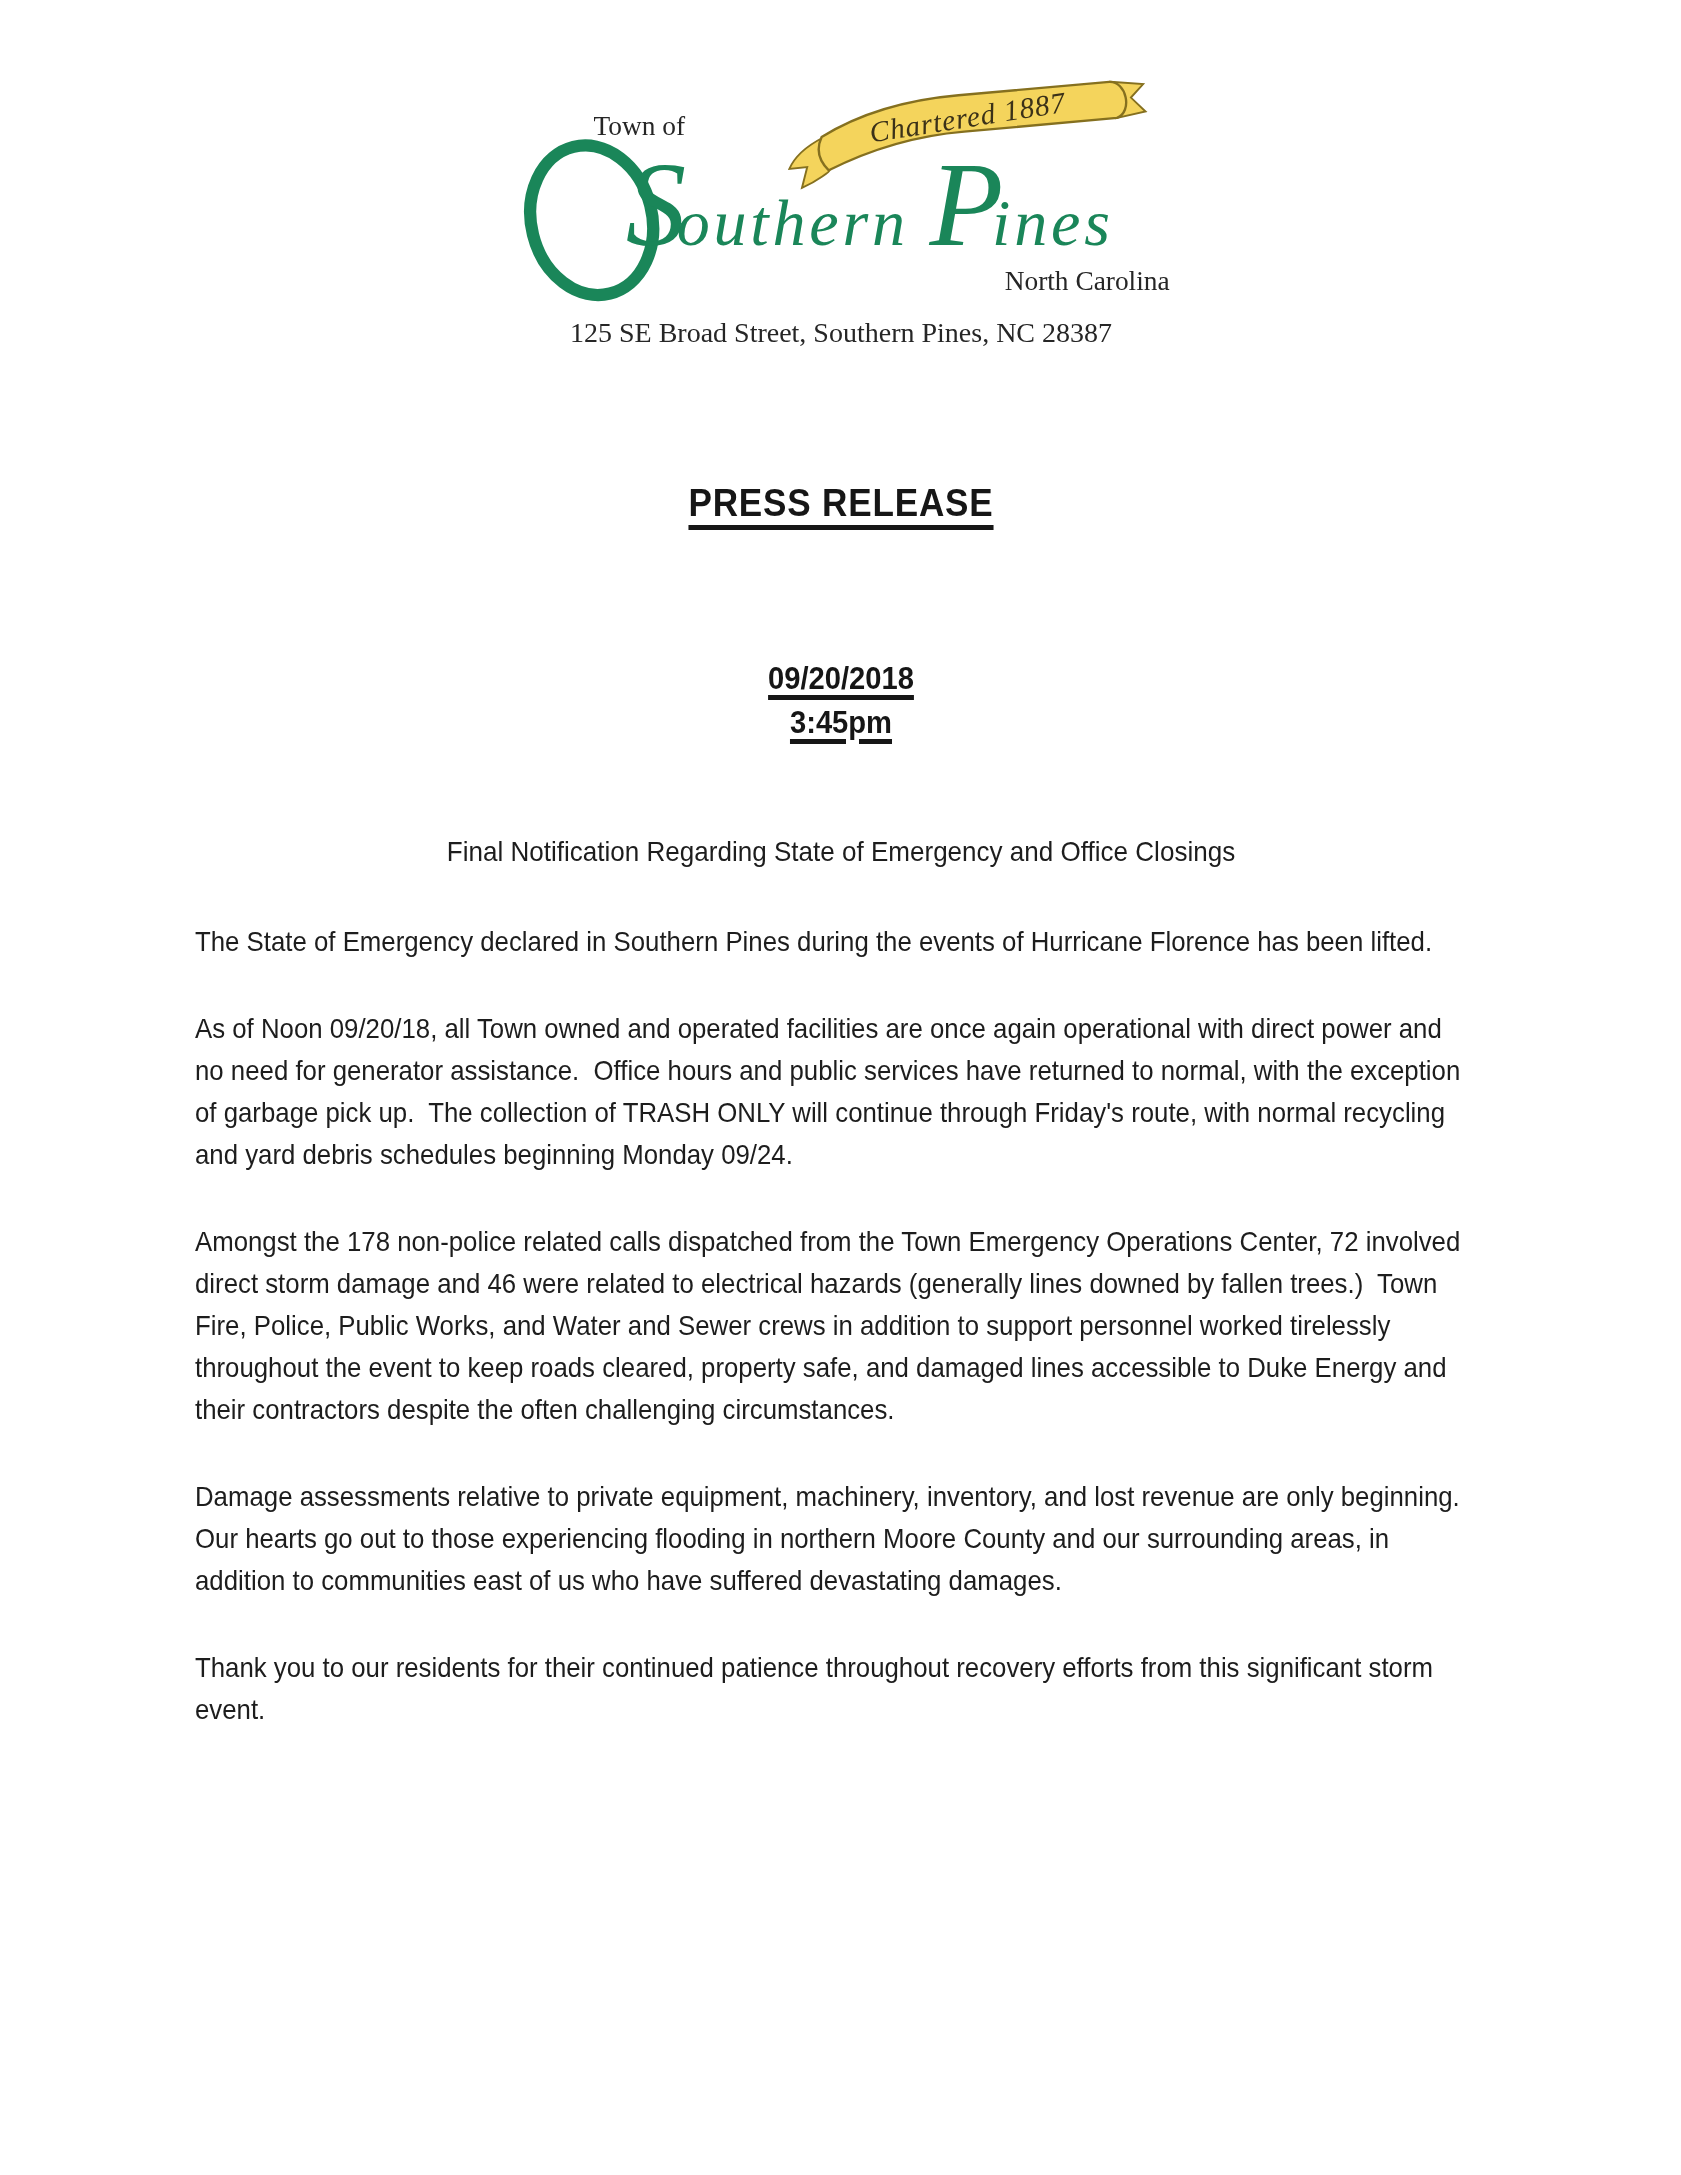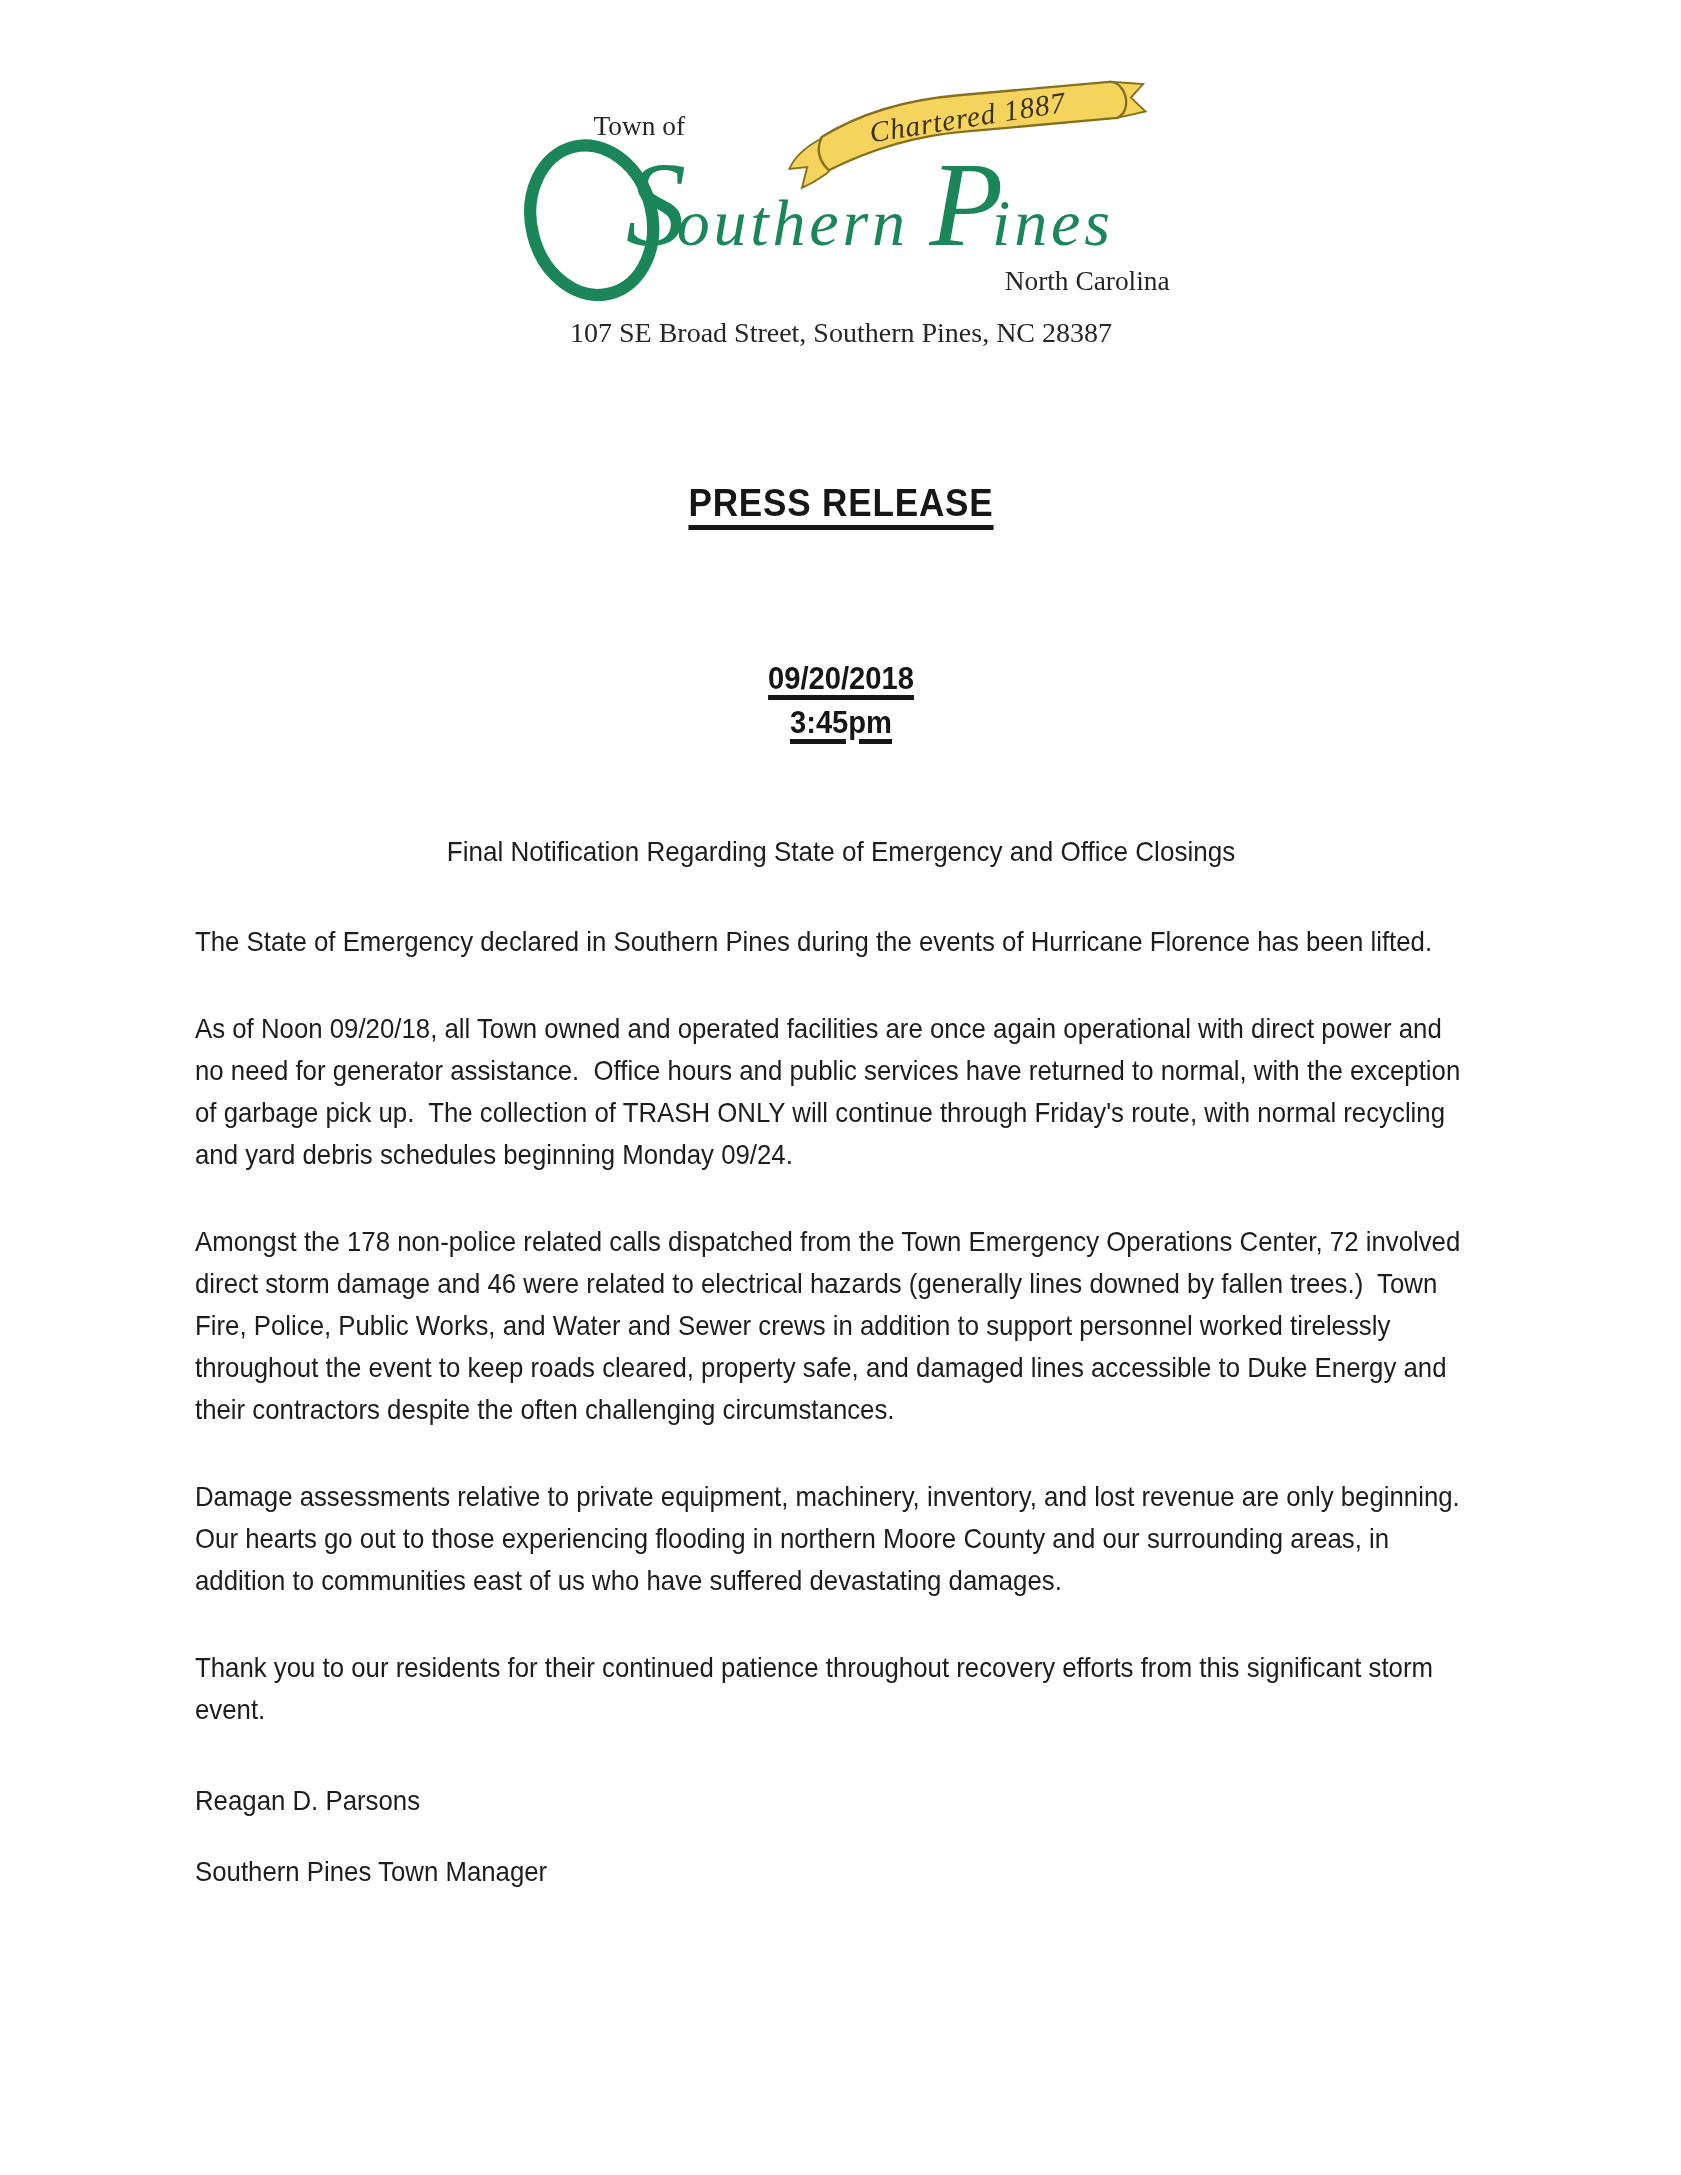--- a/index.html
+++ b/index.html
@@ -113,38 +113,34 @@
       <ellipse cx="86" cy="158" rx="64" ry="80" fill="none" stroke-width="13" transform="rotate(-14 86 158)" stroke="#1a8659"></ellipse>
 
       <text y="184" font-family="Liberation Serif, serif" font-style="italic" fill="#1a8659">
         <tspan x="122" font-size="128">S</tspan><tspan dx="-10" font-size="70" letter-spacing="4">outhern</tspan><tspan dx="22" font-size="128">P</tspan><tspan dx="-12" font-size="70" letter-spacing="4">ines</tspan>
       </text>
 
       <text x="698" y="232" text-anchor="end" font-family="Liberation Serif, serif" font-size="29" fill="#262626">North Carolina</text>
     </svg>
   </div>
 
-  <div class="address-line">107 SE Broad Street, Southern Pines, NC 28387</div>
+  <div class="address-line">125 SE Broad Street, Southern Pines, NC 28387</div>
 
   <div class="press-title">PRESS RELEASE</div>
 
   <div class="date-block">
     <div><span class="u">09/20/2018</span></div>
     <div><span class="u">3:45pm</span></div>
   </div>
 
   <div class="subject-line">Final Notification Regarding State of Emergency and Office Closings</div>
 
   <div class="body-text">
     <p>The State of Emergency declared in Southern Pines during the events of Hurricane Florence has been lifted.</p>
     <p>As of Noon 09/20/18, all Town owned and operated facilities are once again operational with direct power and no need for generator assistance.  Office hours and public services have returned to normal, with the exception of garbage pick up.  The collection of TRASH ONLY will continue through Friday's route, with normal recycling and yard debris schedules beginning Monday 09/24.</p>
     <p>Amongst the 178 non-police related calls dispatched from the Town Emergency Operations Center, 72 involved direct storm damage and 46 were related to electrical hazards (generally lines downed by fallen trees.)  Town Fire, Police, Public Works, and Water and Sewer crews in addition to support personnel worked tirelessly throughout the event to keep roads cleared, property safe, and damaged lines accessible to Duke Energy and their contractors despite the often challenging circumstances.</p>
     <p>Damage assessments relative to private equipment, machinery, inventory, and lost revenue are only beginning.  Our hearts go out to those experiencing flooding in northern Moore County and our surrounding areas, in addition to communities east of us who have suffered devastating damages.</p>
     <p>Thank you to our residents for their continued patience throughout recovery efforts from this significant storm event.</p>
   </div>
 
-  <div class="signature">
-    <div class="sig-name">Reagan D. Parsons</div>
-    <div class="sig-role">Southern Pines Town Manager</div>
-  </div>
 
 </div>
 
 
 </body></html>

